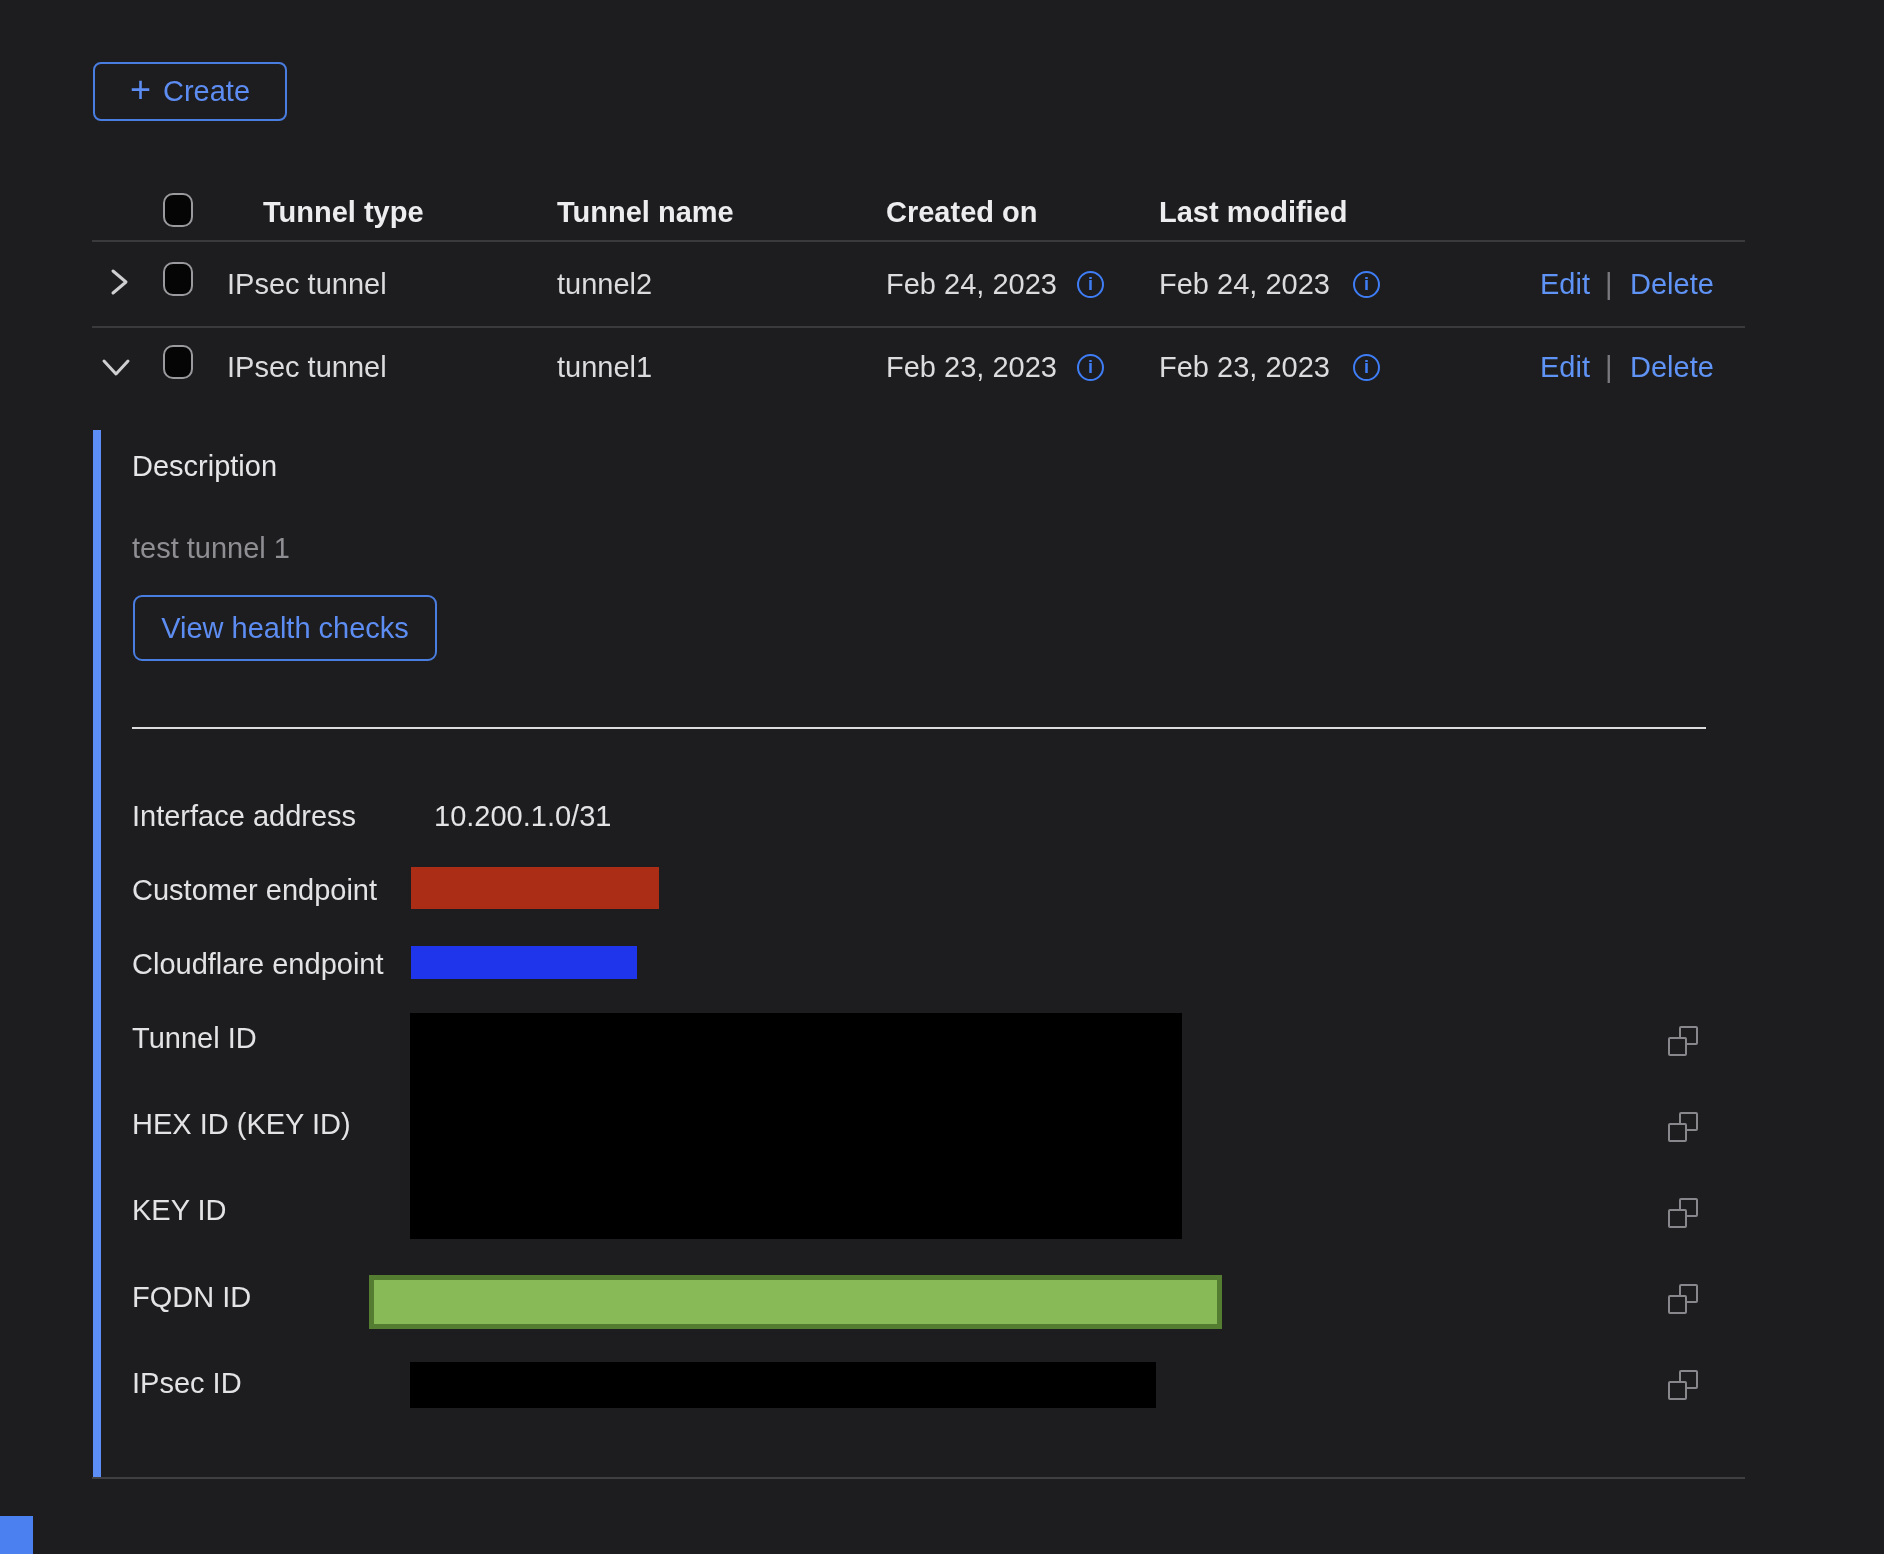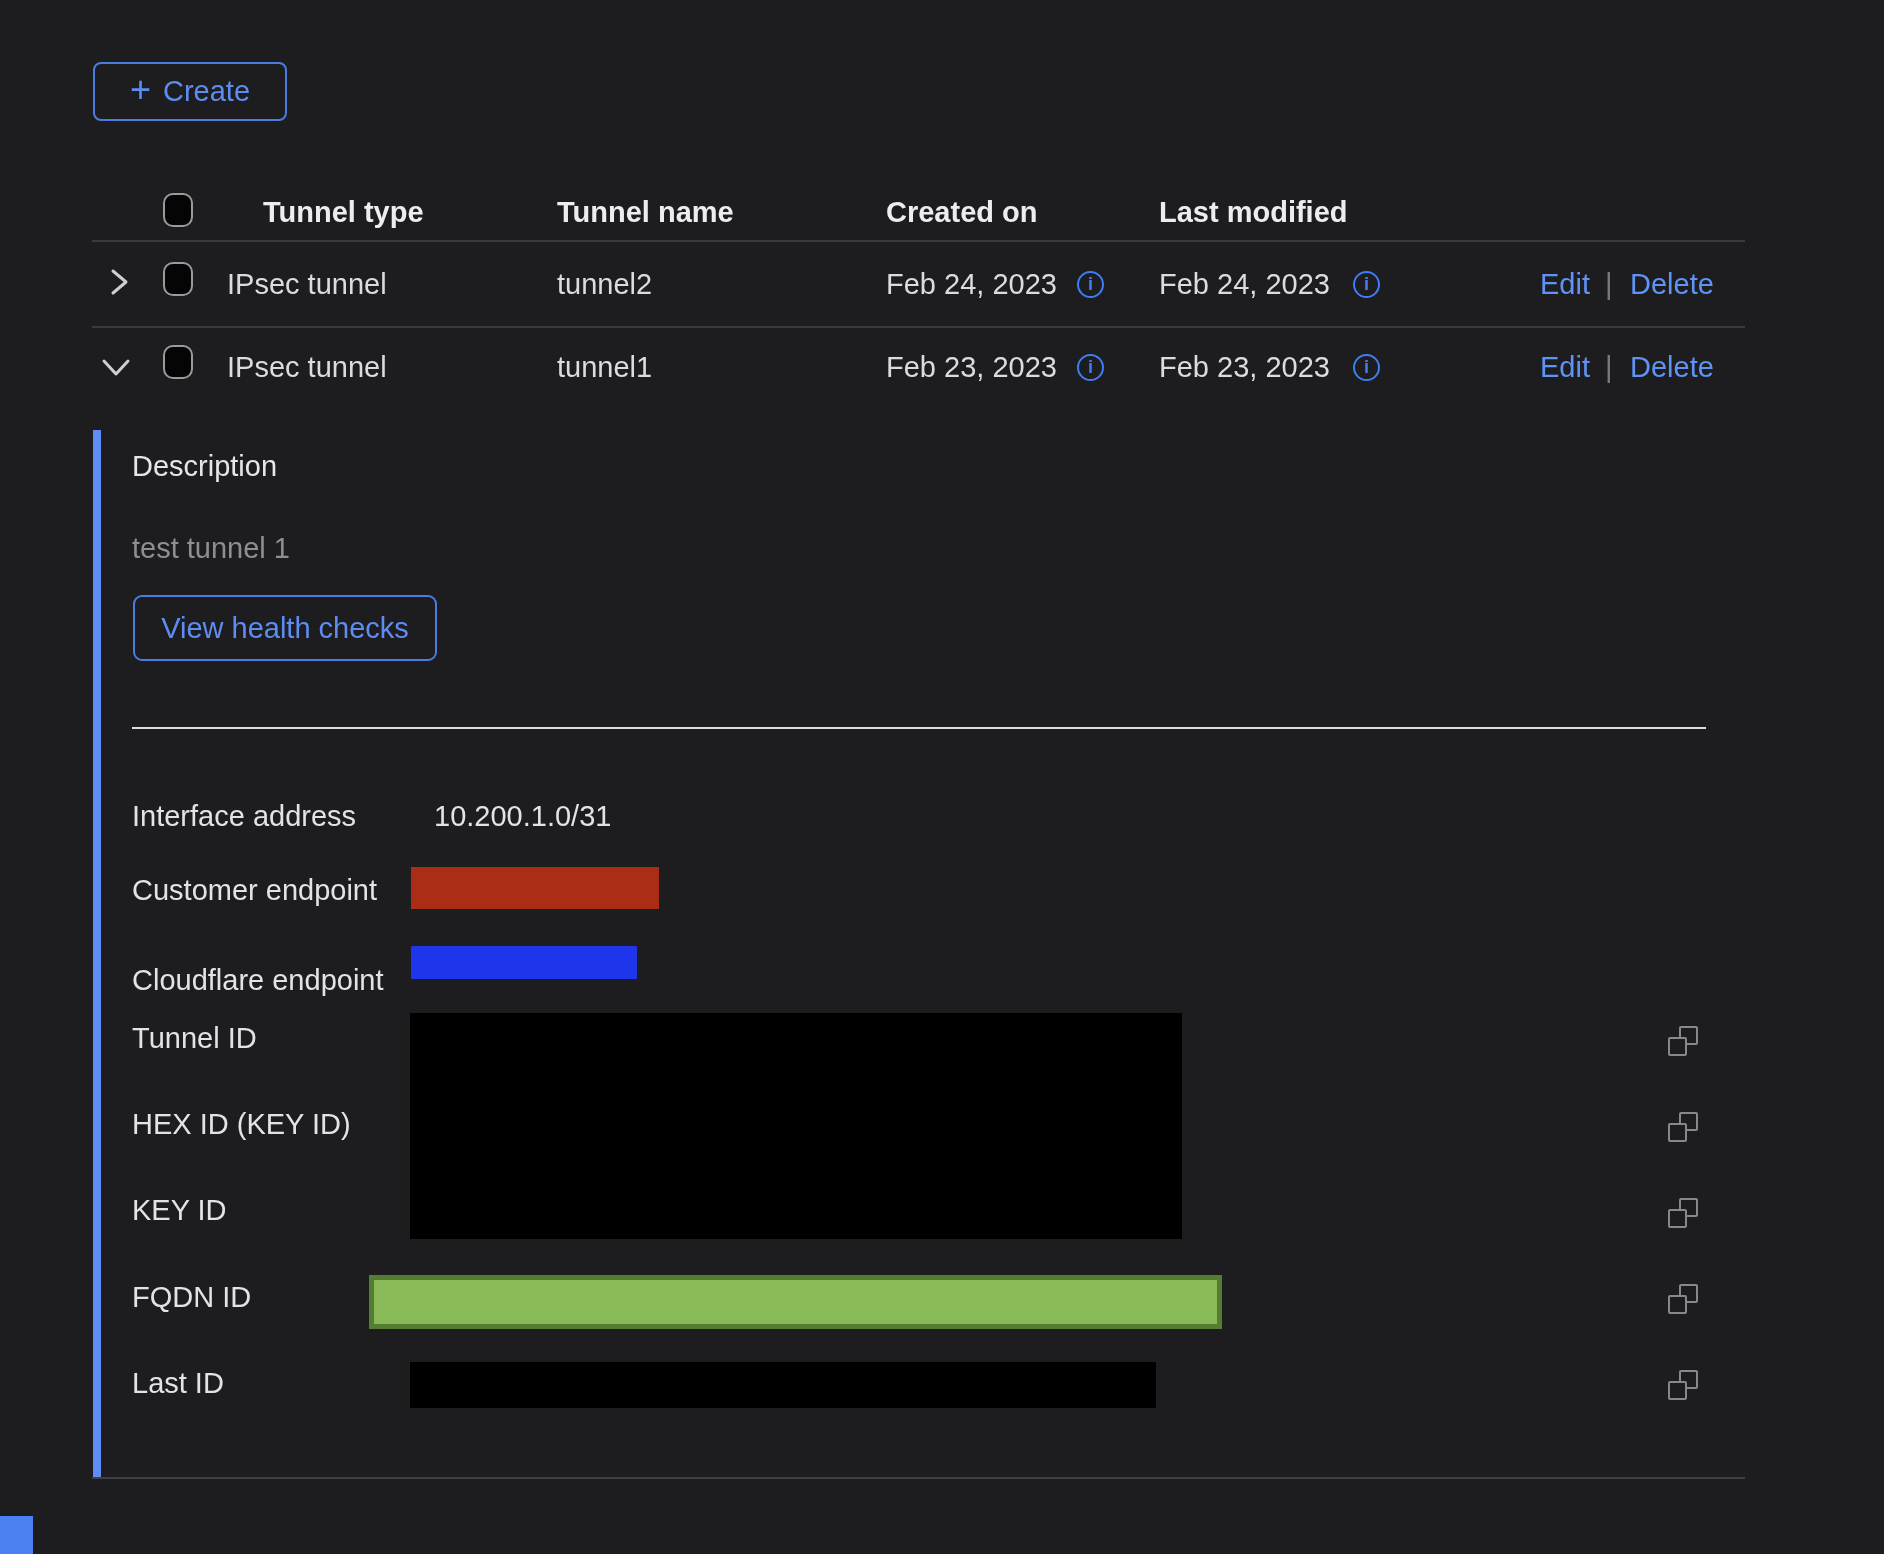--- a/index.html
+++ b/index.html
@@ -155,21 +155,21 @@
     <button class="health-btn">View health checks</button>
 
     <div class="divider"></div>
 
     <div class="detail-label" style="top:800px;">Interface address</div>
     <div class="detail-value" style="left:434px;top:800px;">10.200.1.0/31</div>
 
     <div class="detail-label" style="top:874px;">Customer endpoint</div>
     <div class="redact redact-red"></div>
 
-    <div class="detail-label" style="top:948px;margin-top:16px;">Cloudflare endpoint</div>
+    <div class="detail-label" style="top:948px;">Cloudflare endpoint</div>
     <div class="redact redact-blue"></div>
 
     <div class="detail-label" style="top:1022px;">Tunnel ID</div>
     <div class="detail-label" style="top:1108px;">HEX ID (KEY ID)</div>
     <div class="detail-label" style="top:1194px;">KEY ID</div>
     <div class="redact redact-black-large"></div>
 
     <div class="copy-icon" style="left:1668px;top:1026px;">
         <span class="back"></span>
         <span class="front"></span>
@@ -183,21 +183,21 @@
         <span class="front"></span>
       </div>
 
     <div class="detail-label" style="top:1281px;">FQDN ID</div>
     <div class="redact redact-green"></div>
     <div class="copy-icon" style="left:1668px;top:1284px;">
         <span class="back"></span>
         <span class="front"></span>
       </div>
 
-    <div class="detail-label" style="top:1367px;">Last ID</div>
+    <div class="detail-label" style="top:1367px;">IPsec ID</div>
     <div class="redact redact-black-small"></div>
     <div class="copy-icon" style="left:1668px;top:1370px;">
         <span class="back"></span>
         <span class="front"></span>
       </div>
 
     <div class="hline" style="top:1477px;background:#3f3f41;"></div>
   </div>
 
   <div class="corner-accent"></div>

